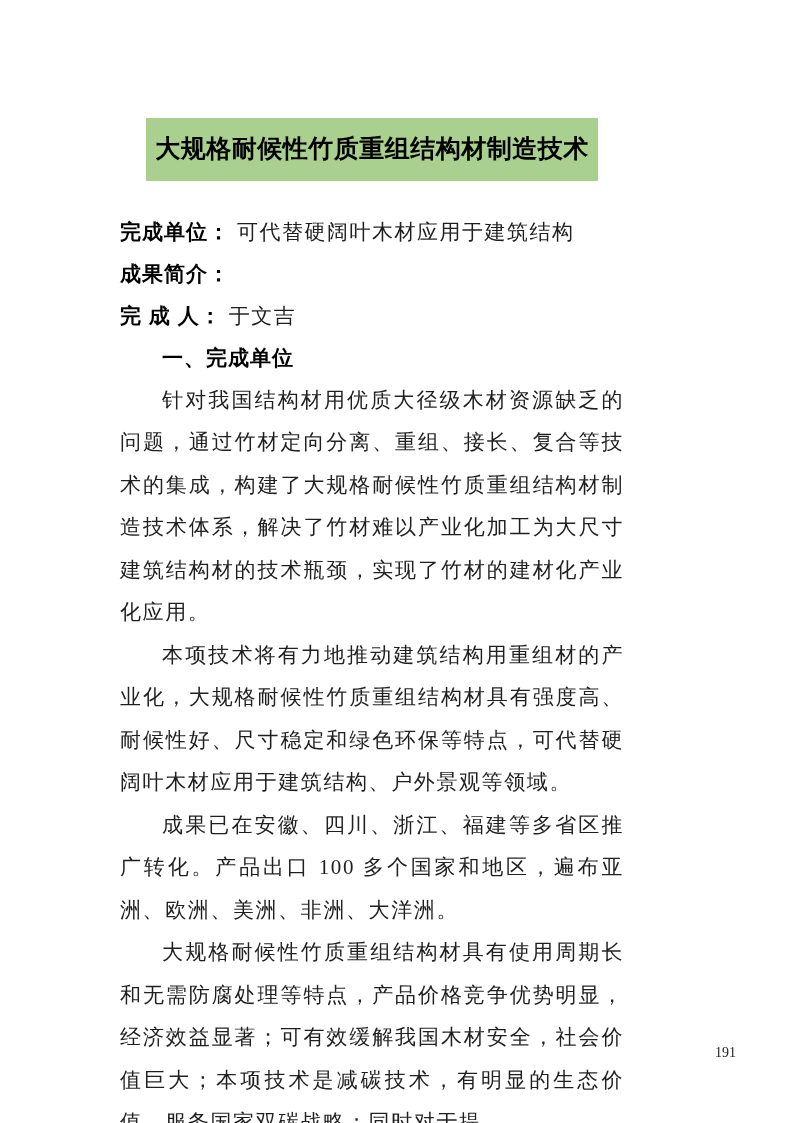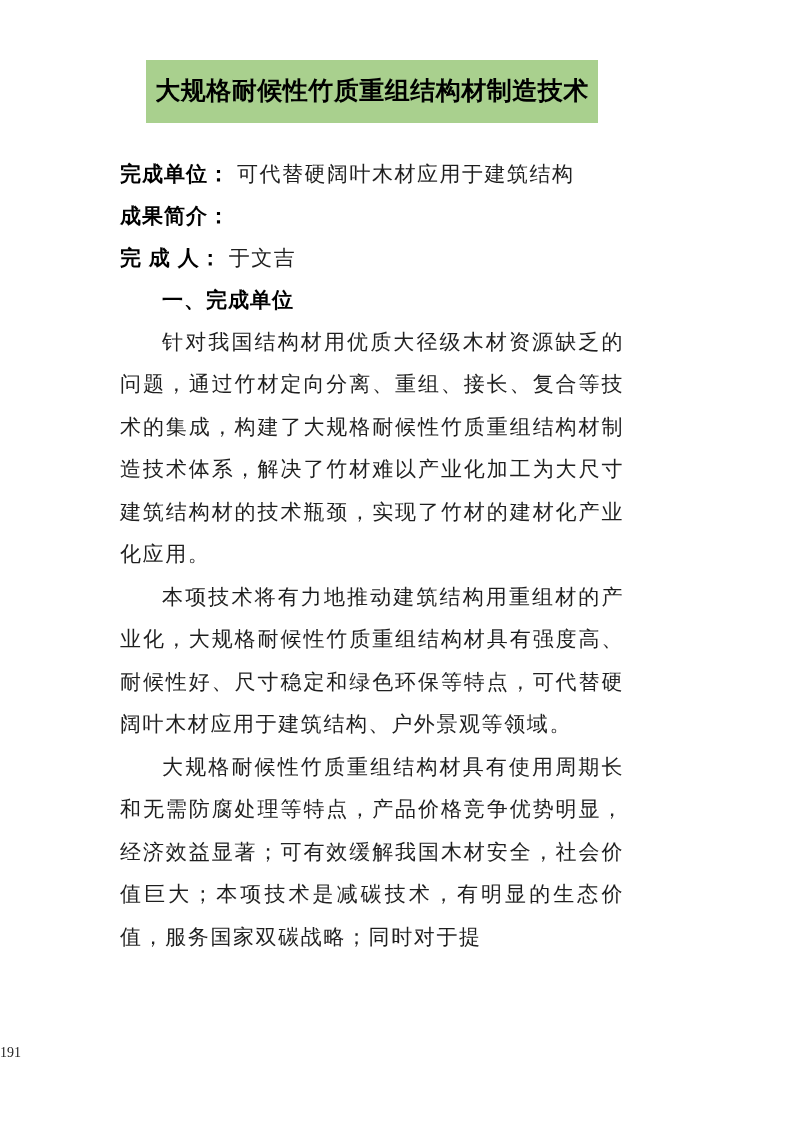--- a/index.html
+++ b/index.html
@@ -6,21 +6,21 @@
     margin: 0;
     padding: 0;
     background: #ffffff;
   }
   .page {
     position: relative;
     width: 736px;
     height: 1123px;
     background: #ffffff;
     box-sizing: border-box;
-    padding: 60px 112px 0 120px;
+    padding: 118px 112px 0 120px;
     font-family: "Liberation Serif", serif;
     color: #1f1f1f;
     overflow: hidden;
     border-radius: 28px;
   }
   .title-wrap {
     text-align: center;
     margin: 0 0 30px 0;
   }
   .doc-title {
@@ -70,21 +70,21 @@
     text-align: justify;
     text-indent: 2em;
     letter-spacing: 1.6px;
     color: #1f1f1f;
   }
   .page-number {
     position: absolute;
     left: 0;
     right: 0;
     bottom: 62px;
-    text-align: left;
+    text-align: right;
     font-family: "Liberation Serif", serif;
     font-size: 14px;
     color: #1f1f1f;
   }
 </style>
 </head>
 <body>
 
 <div class="page">
 
@@ -104,18 +104,19 @@
     </p>
   </div>
 
   <div>
     <h2 class="section-heading">一、完成单位</h2>
     <p class="body-para">针对我国结构材用优质大径级木材资源缺乏的问题，通过竹材定向分离、重组、接长、复合等技术的集成，构建了大规格耐候性竹质重组结构材制造技术体系，解决了竹材难以产业化加工为大尺寸建筑结构材的技术瓶颈，实现了竹材的建材化产业化应用。</p>
   </div>
 
   <div>
     <p class="body-para">本项技术将有力地推动建筑结构用重组材的产业化，大规格耐候性竹质重组结构材具有强度高、耐候性好、尺寸稳定和绿色环保等特点，可代替硬阔叶木材应用于建筑结构、户外景观等领域。</p>
+    <p class="body-para">成果已在安徽、四川、浙江、福建等多省区推广转化。产品出口 100 多个国家和地区，遍布亚洲、欧洲、美洲、非洲、大洋洲。</p>
     <p class="body-para">大规格耐候性竹质重组结构材具有使用周期长和无需防腐处理等特点，产品价格竞争优势明显，经济效益显著；可有效缓解我国木材安全，社会价值巨大；本项技术是减碳技术，有明显的生态价值，服务国家双碳战略；同时对于提</p>
   </div>
 
   <div class="page-number">191</div>
 
 </div>
 
 </body></html>

